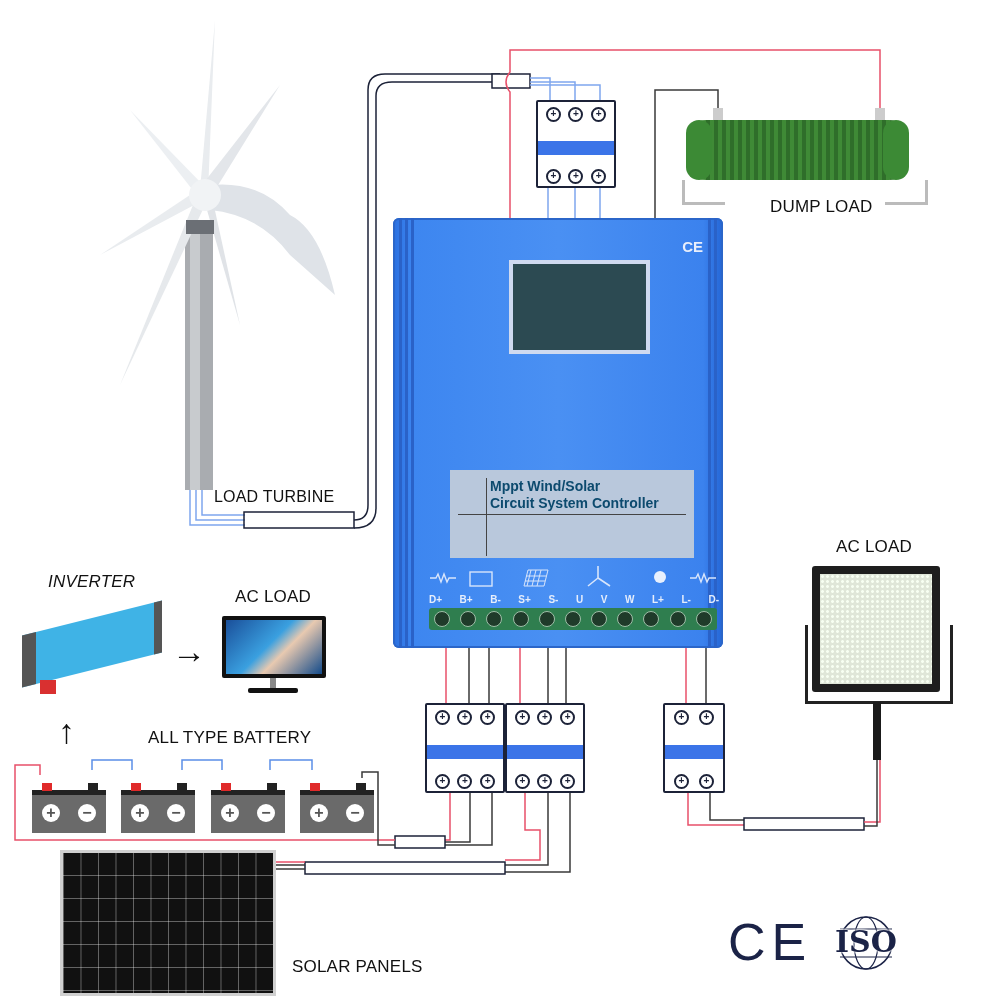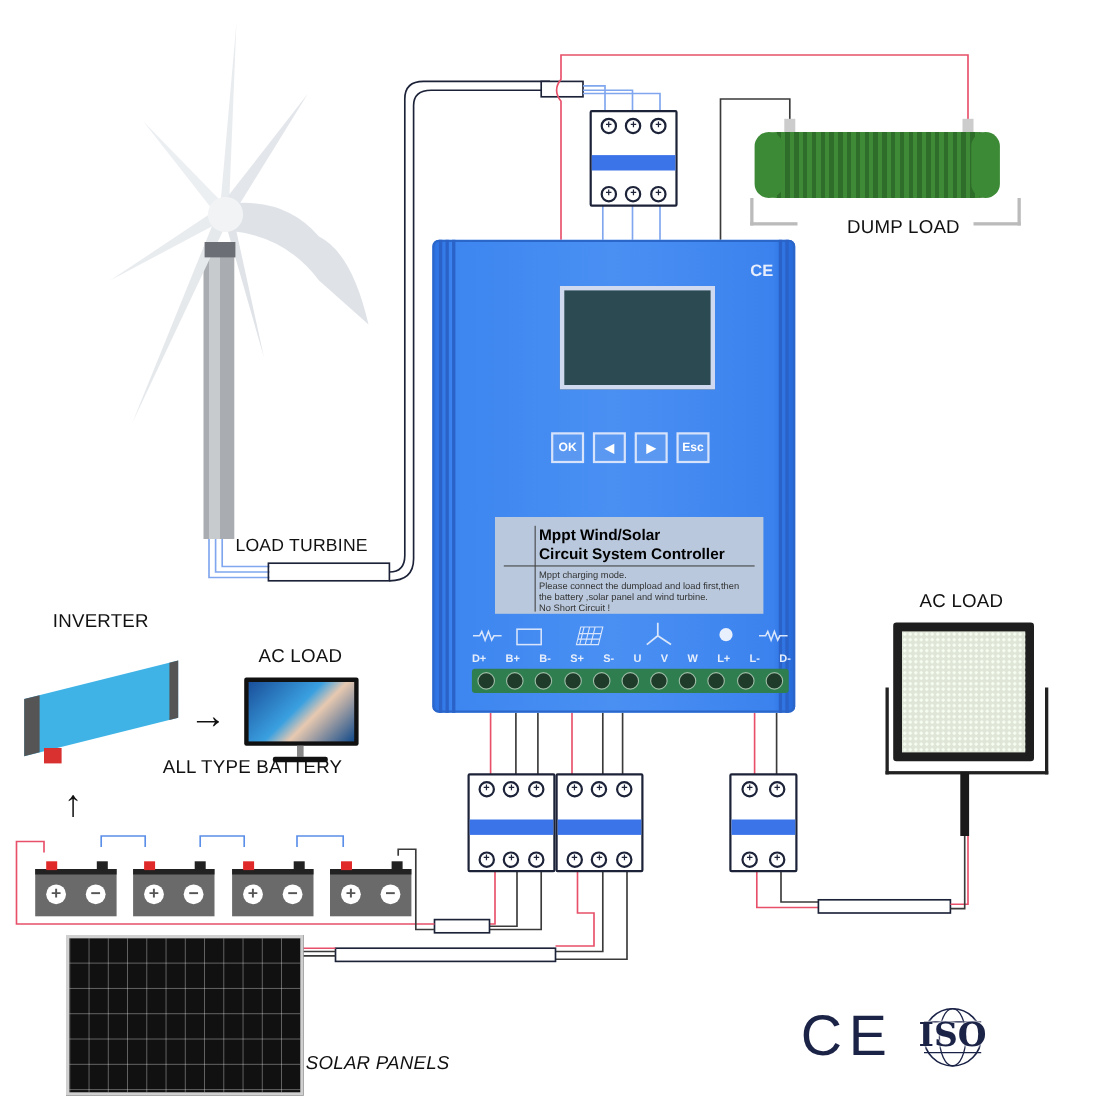--- a/index.html
+++ b/index.html
@@ -10,21 +10,21 @@
   
   .controller{position:absolute;left:393px;top:218px;width:330px;height:430px;border-radius:6px;
     background:linear-gradient(90deg,#2a6fe0 0%,#3d86f0 6%,#4a90f3 50%,#3b82ee 94%,#2466d6 100%);
     box-shadow:inset 0 0 0 2px #2b66c9;}
   .fin{position:absolute;top:0;bottom:0;width:3px;background:#2a62c8;}
   .lcd{position:absolute;left:116px;top:42px;width:133px;height:86px;background:#2c4a52;border:4px solid #cfdaf0;}
   .ce-small{position:absolute;right:20px;top:20px;color:#e8eefb;font-size:15px;font-weight:bold;}
   .btns{position:absolute;left:108px;top:175px;display:flex;gap:8px;}
   .btn{width:26px;height:24px;border:2px solid #d7e3fb;background:#5a98f2;color:#fff;font-size:11px;font-weight:bold;display:flex;align-items:center;justify-content:center;}
   .panel{position:absolute;left:57px;top:252px;width:244px;height:88px;background:#b9c8dc;}
-  .panel .t1{position:absolute;left:40px;top:8px;font-size:14px;font-weight:bold;color:#000000;line-height:17px;}
+  .panel .t1{position:absolute;left:40px;top:8px;font-size:14px;font-weight:bold;color:#0c4a6e;line-height:17px;}
   .panel .rule{position:absolute;left:8px;right:8px;top:44px;height:1px;background:#444;}
   .panel .vbar{position:absolute;left:36px;top:8px;width:1px;height:78px;background:#444;}
   .panel .t2{position:absolute;left:40px;top:47px;font-size:8.5px;color:#333;line-height:10px;}
   .term-icons{position:absolute;left:35px;top:348px;width:290px;height:22px;color:#d8e5fb;}
   .term-labels{position:absolute;left:36px;top:376px;width:290px;display:flex;justify-content:space-between;font-size:10px;font-weight:bold;color:#e6eefc;}
   .terminal{position:absolute;left:36px;top:390px;width:288px;height:22px;background:#2f7e4f;border-radius:3px;display:flex;justify-content:space-around;align-items:center;}
   .screw{width:14px;height:14px;border-radius:50%;background:#1f3b2a;border:1px solid #9fbfa8;}
   
   .breaker{position:absolute;background:#fff;border:2px solid #1c2238;border-radius:2px;}
   .breaker .blue{position:absolute;left:0;right:0;top:46%;height:14px;background:#3b74e8;}
@@ -143,39 +143,27 @@
 <div class="label" style="left:758px;top:197px;margin-left:12px;">DUMP LOAD</div>
 
 <div class="controller">
   <div class="fin" style="left:6px;"></div>
     <div class="fin" style="left:12px;"></div>
     <div class="fin" style="left:18px;"></div>
   <div class="fin" style="right:6px;"></div>
     <div class="fin" style="right:12px;"></div>
   <div class="ce-small">CE</div>
   <div class="lcd"></div>
-  <div class="btns">
-    <div class="btn">OK</div>
-    <div class="btn">◀</div>
-    <div class="btn">▶</div>
-    <div class="btn">Esc</div>
-  </div>
   <div class="panel">
     <div class="vbar"></div>
     <div class="t1">
       <div>Mppt Wind/Solar</div>
       <div>Circuit System Controller</div>
     </div>
     <div class="rule"></div>
-    <div class="t2">
-      <div>Mppt charging mode.</div>
-      <div>Please connect the dumpload and load first,then</div>
-      <div>the battery ,solar panel and wind turbine.</div>
-      <div>No Short Circuit !</div>
-    </div>
   </div>
   <svg class="term-icons" viewBox="0 0 290 22">
     <path d="M2 12 H8 L10 8 L13 16 L16 8 L19 16 L21 12 H28" stroke="#d8e5fb" fill="none" stroke-width="1.4"></path>
     <rect x="42" y="6" width="22" height="14" stroke="#d8e5fb" fill="none" stroke-width="1.4"></rect>
     <path d="M100 4 H120 L116 20 H96 Z M103 4 L99 20 M108 4 L104 20 M113 4 L109 20 M98 10 H118 M97 15 H117" stroke="#d8e5fb" fill="none" stroke-width="1"></path>
     <path d="M170 12 L170 0 M170 12 L160 20 M170 12 L182 20" stroke="#d8e5fb" fill="none" stroke-width="1.6"></path>
     <circle cx="232" cy="11" r="6" fill="#e8f0fd"></circle>
     <path d="M262 12 H268 L270 8 L273 16 L276 8 L279 16 L281 12 H288" stroke="#d8e5fb" fill="none" stroke-width="1.4"></path>
   </svg>
   <div class="term-labels">
@@ -244,32 +232,32 @@
     </div>
 </div>
 
 <div class="label" style="left:836px;top:537px;">AC LOAD</div>
 <div class="led">
     <div class="face"></div>
   </div>
 <div class="abs" style="left:805px;top:625px;width:142px;height:76px;border:3px solid #222;border-top:none;"></div>
 <div class="abs" style="left:873px;top:702px;width:8px;height:58px;background:#1a1a1a;"></div>
 
-<div class="label" style="left:48px;top:555px;">INVERTER</div>
+<div class="label" style="left:48px;top:572px;font-style:italic;">INVERTER</div>
 <div class="inverter"></div>
 <div class="abs" style="left:40px;top:680px;width:16px;height:14px;background:#d93030;"></div>
 <div class="arrow" style="left:172px;top:634px;">→</div>
 <div class="label" style="left:235px;top:587px;">AC LOAD</div>
 <div class="monitor">
     <div class="scr"></div>
   </div>
 <div class="abs" style="left:270px;top:678px;width:6px;height:10px;background:#888;"></div>
 <div class="abs" style="left:248px;top:688px;width:50px;height:5px;background:#111;border-radius:2px;"></div>
 <div class="arrow" style="left:58px;top:714px;">↑</div>
-<div class="label" style="left:148px;top:688px;">ALL TYPE BATTERY</div>
+<div class="label" style="left:148px;top:728px;">ALL TYPE BATTERY</div>
 
 <div class="battery" style="left:32px;top:790px;">
   <div class="post" style="left:10px;background:#e02a2a;"></div>
     <div class="post" style="left:56px;background:#222;"></div>
   <div class="sym" style="left:10px;">+</div>
     <div class="sym" style="left:46px;">−</div>
 </div>
 <div class="battery" style="left:121px;top:790px;">
   <div class="post" style="left:10px;background:#e02a2a;"></div>
     <div class="post" style="left:56px;background:#222;"></div>
@@ -283,21 +271,21 @@
     <div class="sym" style="left:46px;">−</div>
 </div>
 <div class="battery" style="left:300px;top:790px;">
   <div class="post" style="left:10px;background:#e02a2a;"></div>
     <div class="post" style="left:56px;background:#222;"></div>
   <div class="sym" style="left:10px;">+</div>
     <div class="sym" style="left:46px;">−</div>
 </div>
 
 <div class="solar"></div>
-<div class="label" style="left:278px;top:957px;font-style:italic;">SOLAR PANELS</div>
+<div class="label" style="left:292px;top:957px;">SOLAR PANELS</div>
 
 <div class="cert" style="left:728px;top:912px;font-size:52px;font-weight:normal;letter-spacing:6px;">CE</div>
 <div class="cert" style="left:828px;top:915px;width:76px;height:56px;">
   <svg width="76" height="56" viewBox="0 0 76 56">
     <ellipse cx="38" cy="28" rx="26" ry="26" fill="none" stroke="#1b2347" stroke-width="1.5"></ellipse>
     <ellipse cx="38" cy="28" rx="12" ry="26" fill="none" stroke="#1b2347" stroke-width="1.2"></ellipse>
     <line x1="12" y1="14" x2="64" y2="14" stroke="#1b2347" stroke-width="1.2"></line>
     <line x1="12" y1="42" x2="64" y2="42" stroke="#1b2347" stroke-width="1.2"></line>
   </svg>
   <div style="position:absolute;left:0;top:9px;width:76px;text-align:center;font-family:'DejaVu Serif',serif;font-weight:bold;font-size:30px;color:#1b2347;background:transparent;text-shadow:0 0 3px #fff,0 0 3px #fff;">ISO</div>

